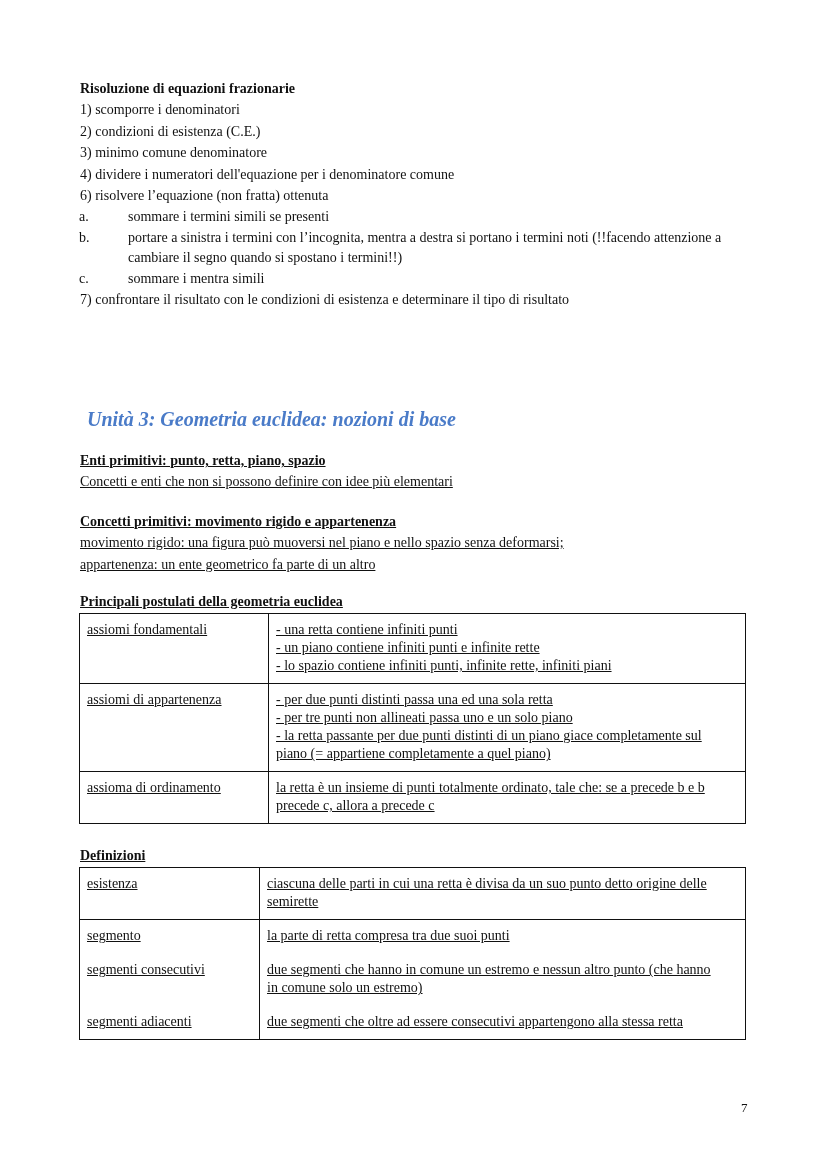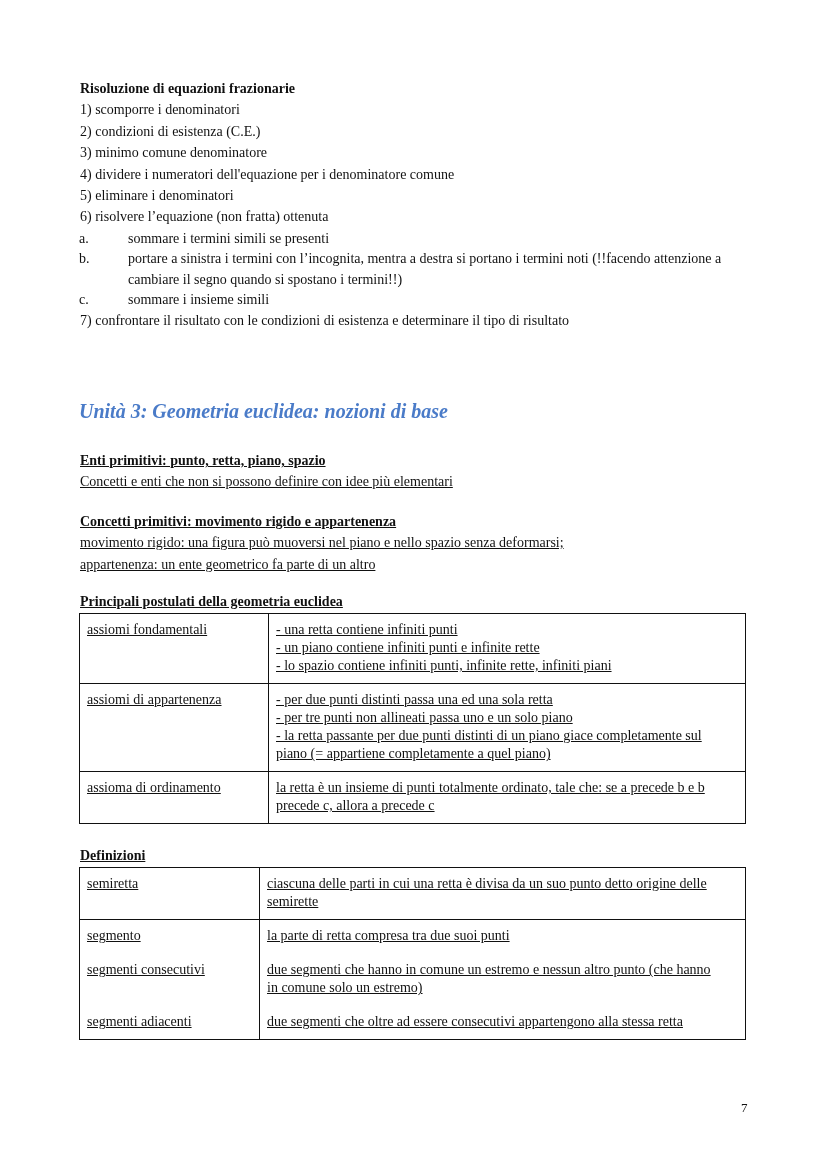--- a/index.html
+++ b/index.html
@@ -9,52 +9,51 @@
     }
     .page { position: absolute; left: 79px; top: 78px; width: 667px; }
     .line { line-height: 20.4px; margin: 1px; }
     .bold { font-weight: bold; }
     .sub { padding-left: 24px; position: relative; line-height: 20.4px; }
     .sub .mk { position: absolute; left: 0; width: 20px; }
     .sub .txt { display: block; padding-left: 25px; }
     .unit-title {
       position: absolute; left: 79px; top: 400px;
       font-family: "Liberation Serif", serif; font-style: italic; font-weight: bold;
-      font-size: 20px; color: #4a7bc8; margin: 0;
+      font-size: 20px; color: #4a7bc8; margin: 8px;
     }
     .sec { position: absolute; left: 79px; width: 667px; text-decoration: underline; }
     table { border-collapse: collapse; width: 667px; font-size: 14px; }
     td { border: 1.5px solid #111; vertical-align: top; padding: 7px 22px 8px 7px; line-height: 18px; }
     td.k1 { width: 159px; }
     td.k2 { width: 150px; }
     .def-block div { line-height: 18px; }
     .pagenum { position: absolute; left: 741px; top: 1100px; font-size: 13px; }
   </style>
 </head>
 <body>
 
 <div class="page">
   <p class="line bold">Risoluzione di equazioni frazionarie</p>
   <p class="line">1) scomporre i denominatori</p>
   <p class="line">2) condizioni di esistenza (C.E.)</p>
   <p class="line">3) minimo comune denominatore</p>
   <p class="line">4) dividere i numeratori dell'equazione per i denominatore comune</p>
-  <p class="line">5) eliminare i denominatori</p>
   <p class="line">6) risolvere l’equazione (non fratta) ottenuta</p>
   <div class="sub">
     <span class="mk">a.</span>
     <span class="txt">sommare i termini simili se presenti</span>
   </div>
   <div class="sub">
     <span class="mk">b.</span>
     <span class="txt">portare a sinistra i termini con l’incognita, mentra a destra si portano i termini noti (!!facendo attenzione a cambiare il segno quando si spostano i termini!!)</span>
   </div>
   <div class="sub">
     <span class="mk">c.</span>
-    <span class="txt">sommare i insieme simili</span>
+    <span class="txt">sommare i mentra simili</span>
   </div>
   <p class="line">7) confrontare il risultato con le condizioni di esistenza e determinare il tipo di risultato</p>
 </div>
 
 <h2 class="unit-title">Unità 3: Geometria euclidea: nozioni di base</h2>
 
 <div class="sec" style="top:450px;">
   <p class="line bold">Enti primitivi: punto, retta, piano, spazio</p>
   <p class="line">Concetti e enti che non si possono definire con idee più elementari</p>
 </div>
@@ -93,21 +92,21 @@
     </tr>
   </tbody>
     </table>
 </div>
 
 <div class="sec" style="top:845px;">
   <p class="line bold">Definizioni</p>
   <table>
     <tbody>
         <tr>
-      <td class="k2">semiretta</td>
+      <td class="k2">esistenza</td>
       <td>ciascuna delle parti in cui una retta è divisa da un suo punto detto origine delle semirette</td>
     </tr>
     <tr>
       <td class="k2">
         <div class="def-block">
           <div>segmento</div>
           <div style="height:16px"></div>
           <div>segmenti consecutivi</div>
           <div style="height:34px"></div>
           <div>segmenti adiacenti</div>

